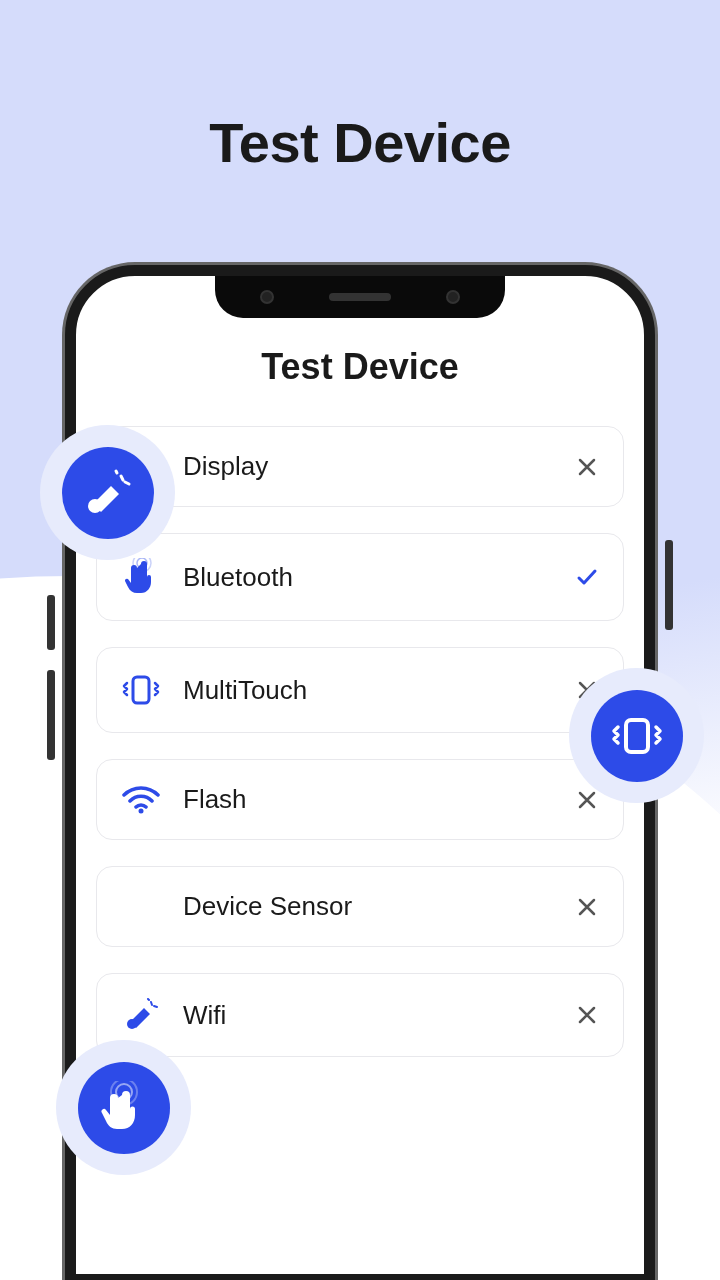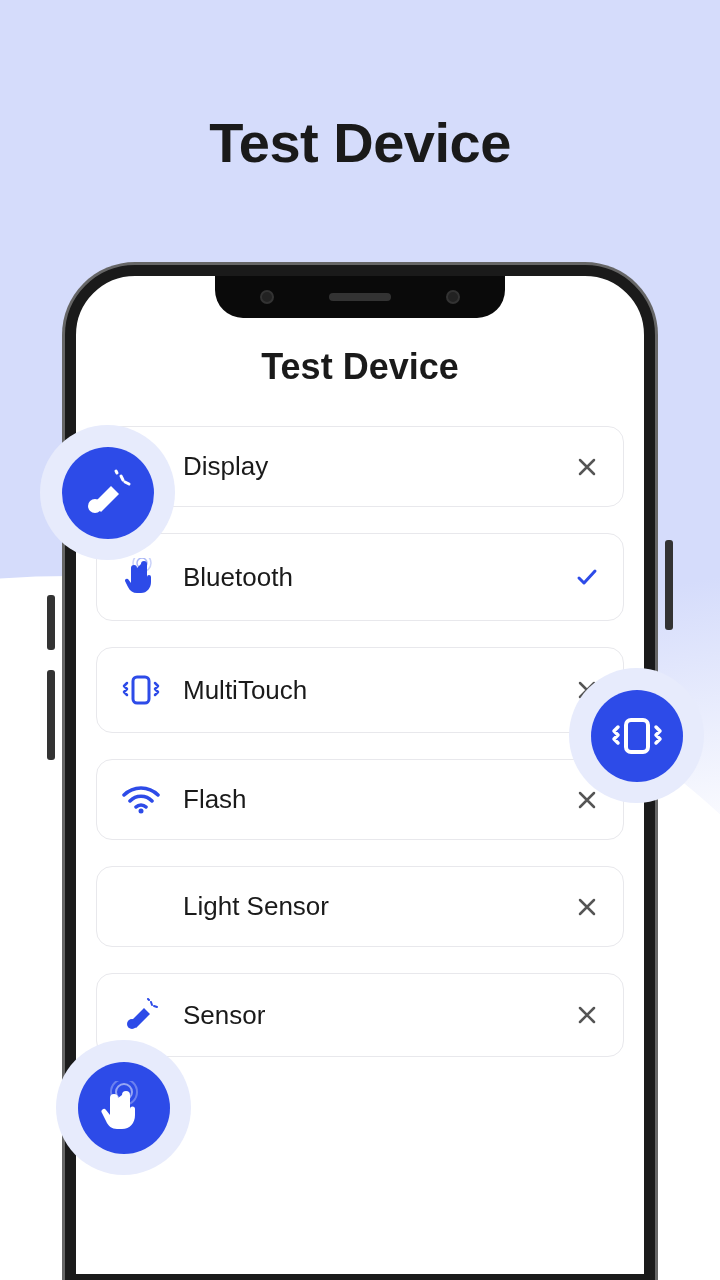--- a/index.html
+++ b/index.html
@@ -242,37 +242,37 @@
         <div class="card-label">Flash</div>
         <div class="card-status">
           <svg width="18" height="18" viewBox="0 0 18 18">
               <path d="M2 2 L16 16 M16 2 L2 16" stroke="#555" stroke-width="2.5" stroke-linecap="round"></path>
             </svg>
         </div>
       </div>
 
       <div class="card">
         <div class="card-icon"></div>
-        <div class="card-label">Light Sensor</div>
+        <div class="card-label">Device Sensor</div>
         <div class="card-status">
           <svg width="18" height="18" viewBox="0 0 18 18">
               <path d="M2 2 L16 16 M16 2 L2 16" stroke="#555" stroke-width="2.5" stroke-linecap="round"></path>
             </svg>
         </div>
       </div>
 
       <div class="card">
         <div class="card-icon">
           <svg width="34" height="34" viewBox="0 0 34 34">
               <path d="M6 24 l14-14 6 6 -14 14 z M22 8 l4 4" fill="#2d4be8"></path>
               <circle cx="8" cy="26" r="5" fill="#2d4be8"></circle>
               <path d="M27 4 l1 3 M30 8 l3 1 M25 2 l-1-1" stroke="#2d4be8" stroke-width="2" stroke-linecap="round"></path>
             </svg>
         </div>
-        <div class="card-label">Sensor</div>
+        <div class="card-label">Wifi</div>
         <div class="card-status">
           <svg width="18" height="18" viewBox="0 0 18 18">
               <path d="M2 2 L16 16 M16 2 L2 16" stroke="#555" stroke-width="2.5" stroke-linecap="round"></path>
             </svg>
         </div>
       </div>
 
     </div>
   </div>
 </div>

